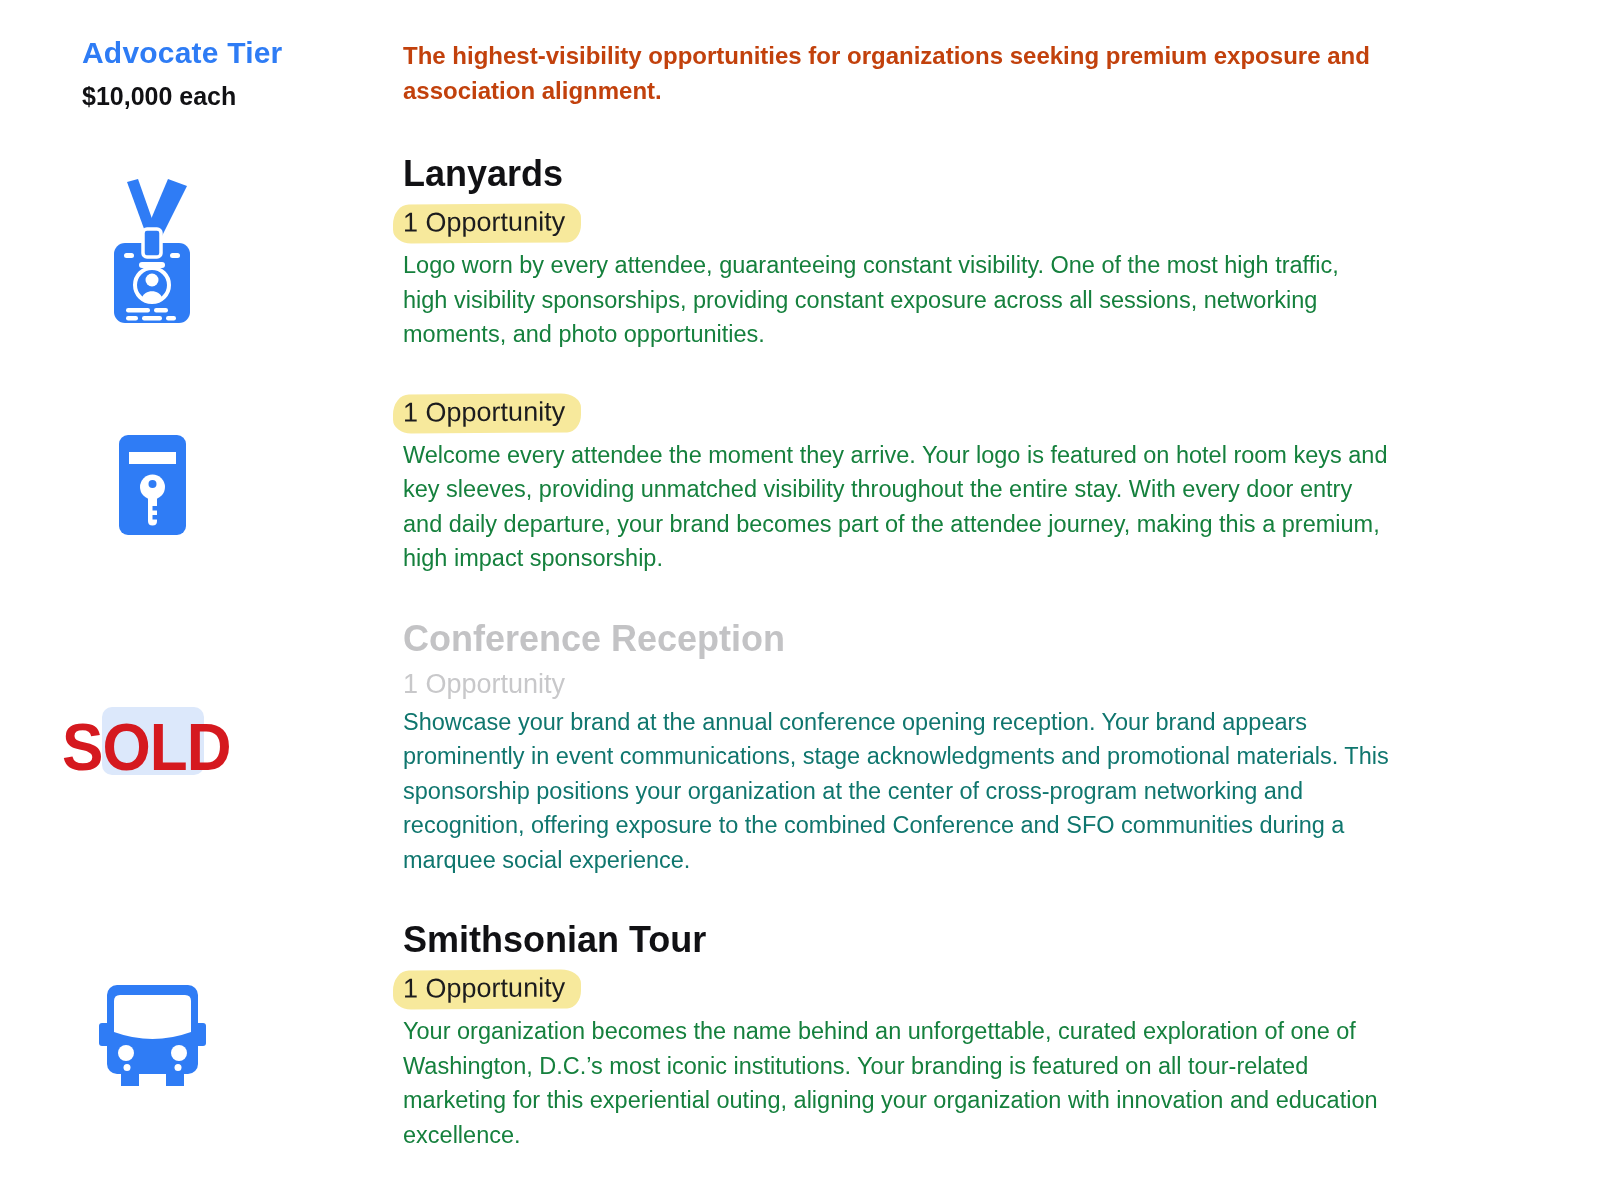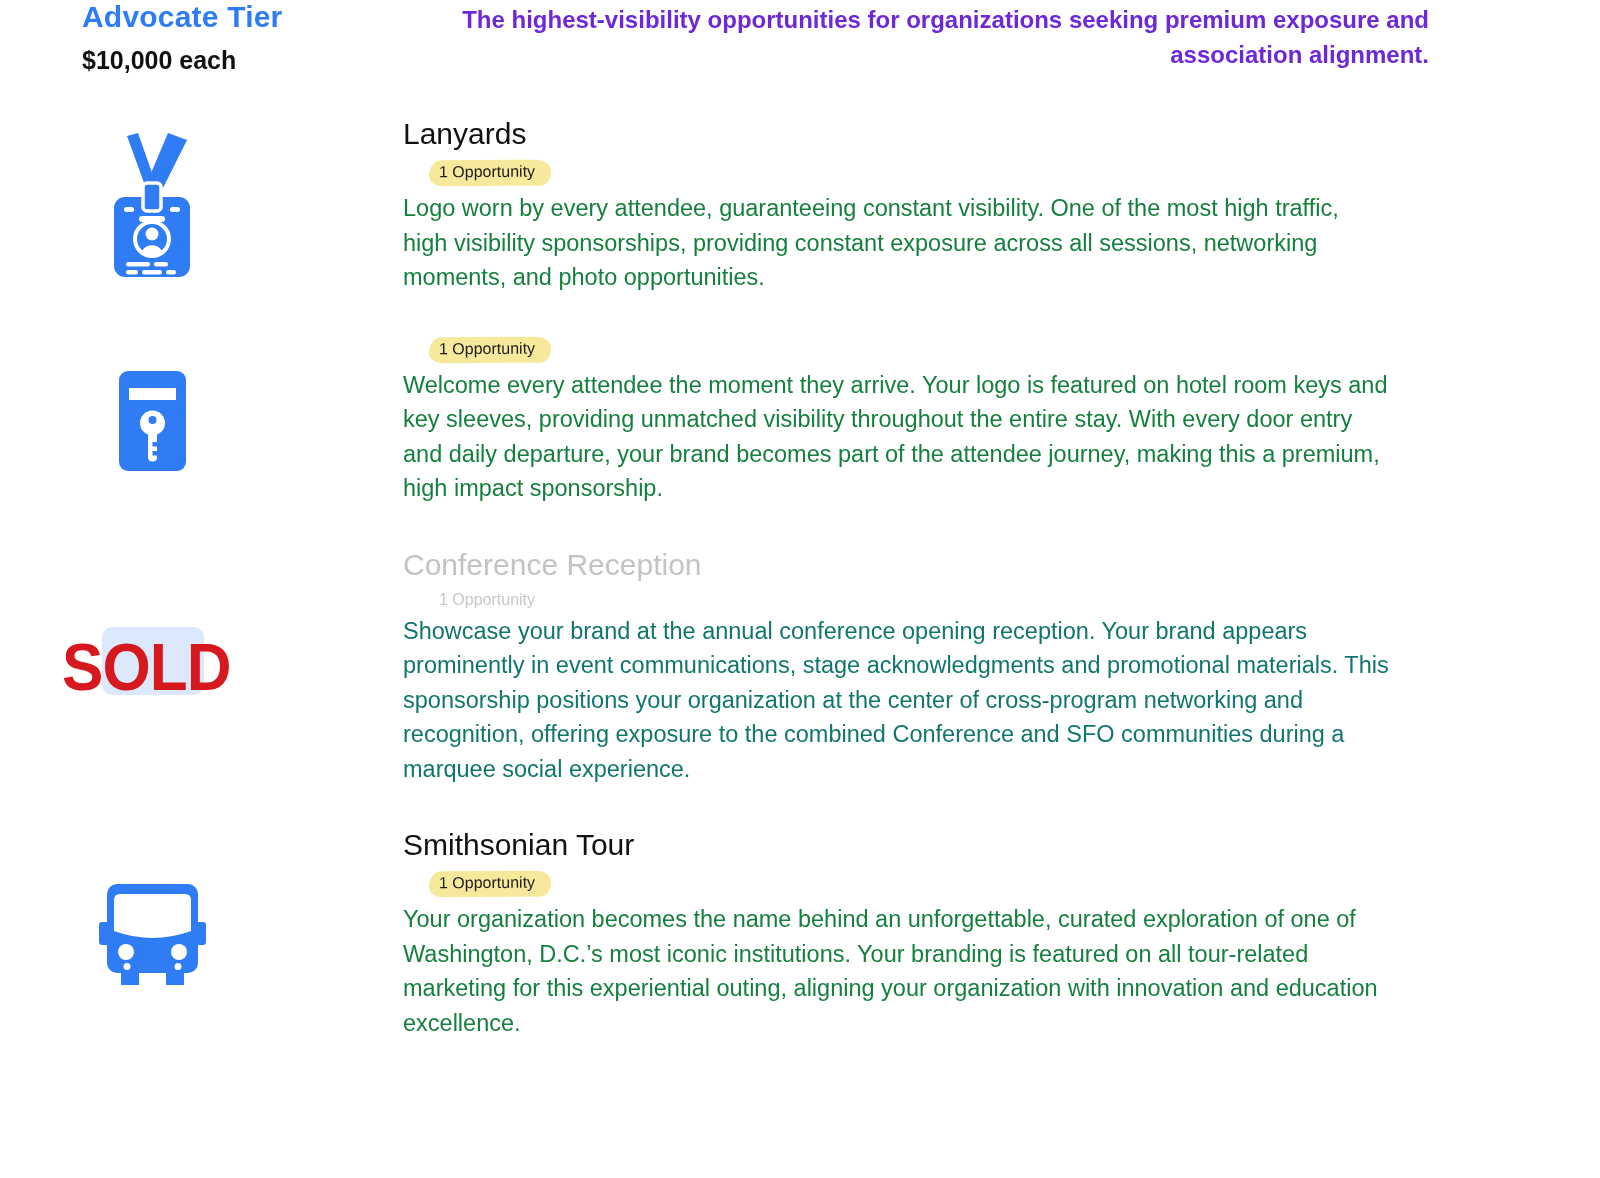--- a/index.html
+++ b/index.html
@@ -7,20 +7,21 @@
   body {
     font-family: "Liberation Sans", "DejaVu Sans", sans-serif;
     color: #1a1a1c;
   }
   .page {
     position: relative;
     width: 1429px;
     height: 1178px;
     background: #ffffff;
     overflow: hidden;
+    padding-top: 36px;
   }
   .row {
     display: grid;
     grid-template-columns: 403px 1fr;
     align-items: start;
   }
   
   .tier-head { padding-left: 82px; }
   .tier-name {
     color: #2e7cf5;
@@ -32,45 +33,43 @@
     margin-top: 12px;
     font-size: 25px;
     font-weight: 700;
     color: #111114;
   }
   .tier-desc {
     max-width: 1060px;
     font-size: 24px;
     font-weight: 600;
     line-height: 35px;
-    color: #6d28d9;
+    color: #c2410c;
     padding-top: 2px;
-    text-align: right;
   }
   
   .section { margin-top: 42px; align-items: center; }
   .section:first-of-type { margin-top: 48px; }
   .icon-cell {
     width: 304px;
     display: flex;
     justify-content: center;
     align-items: flex-end;
   }
   .content-cell { max-width: 1105px; padding-right: 40px; }
   .section-title {
-    font-size: 30px;
-    font-weight: 400;
+    font-size: 36px;
+    font-weight: 700;
     color: #111114;
     margin-bottom: 9px;
   }
   .availability {
-    font-size: 16px;
+    font-size: 27px;
     color: #1c1c1e;
     margin-bottom: 5px;
-    margin-left: 36px;
   }
   .hl {
     display: inline-block;
     background: #f7e99c;
     padding: 3px 16px 5px 10px;
     margin-left: -10px;
     border-radius: 16px 20px 14px 18px / 20px 14px 18px 14px;
     transform: rotate(-0.4deg);
   }
   .description {

